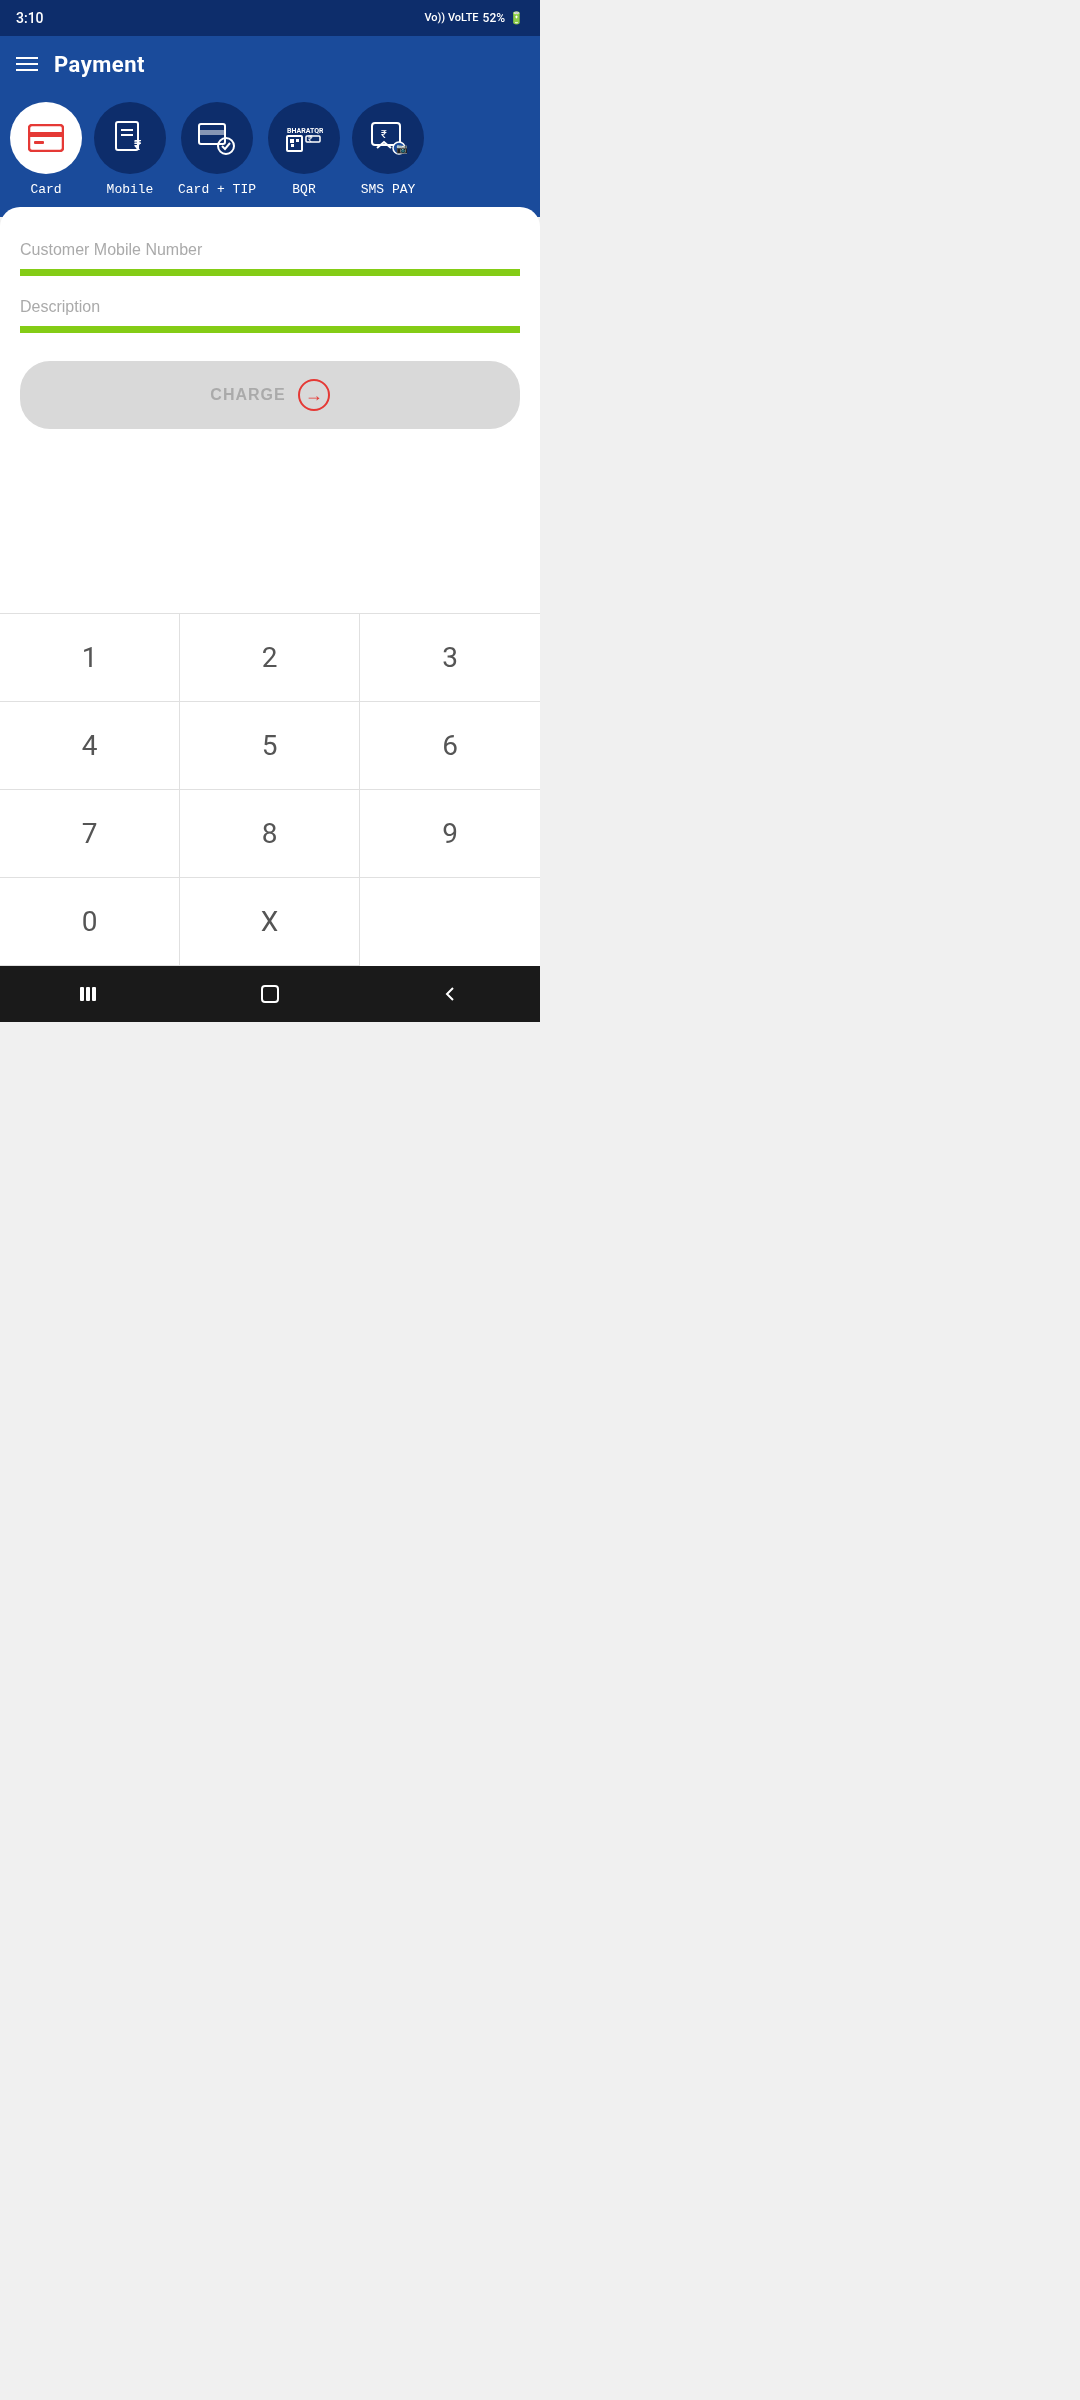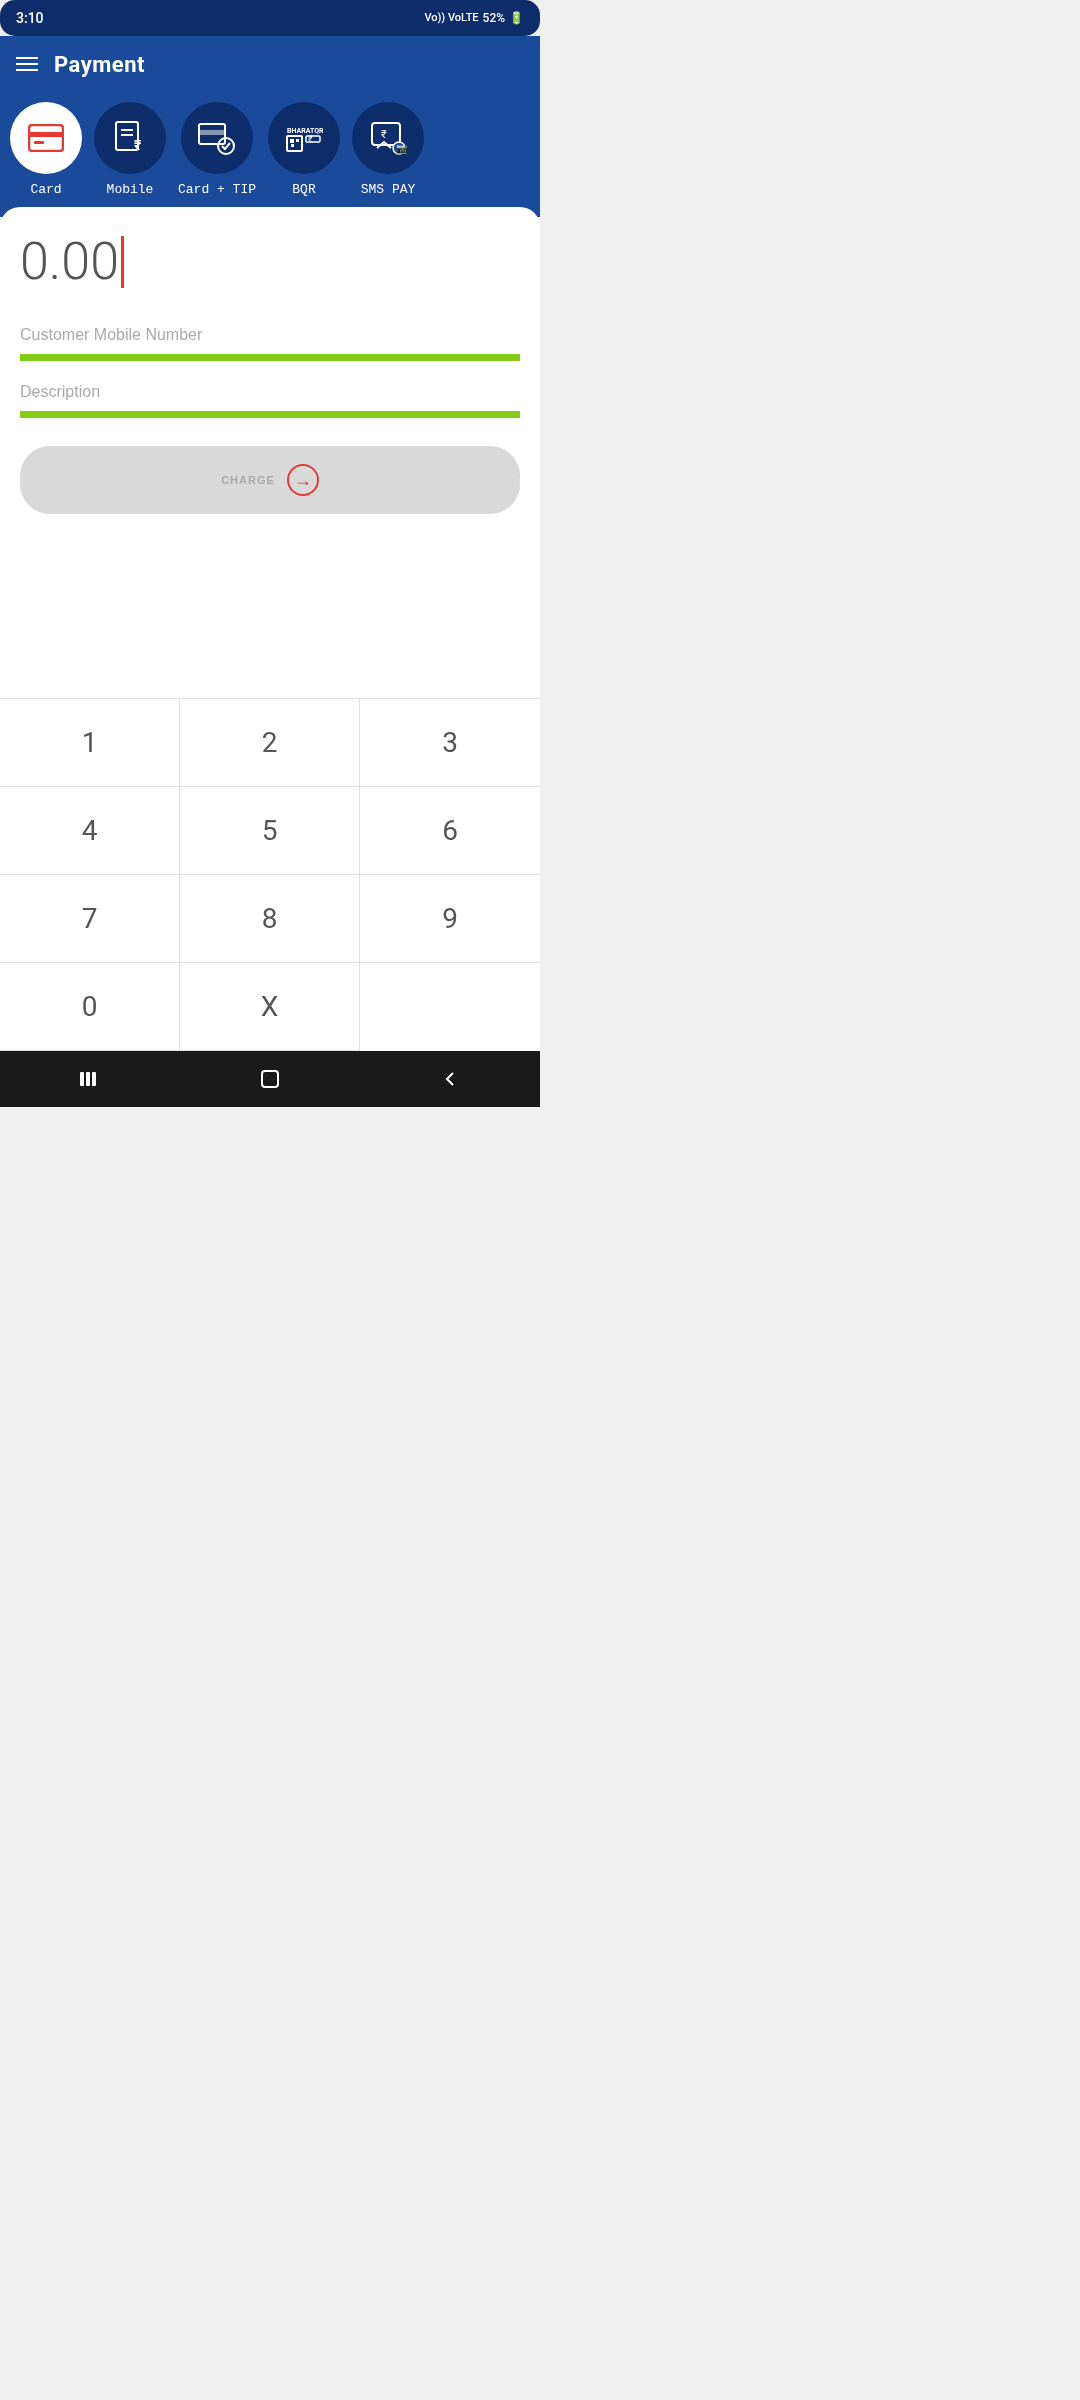--- a/index.html
+++ b/index.html
@@ -17,21 +17,20 @@
     .status-bar {
       background: #0d2d6b;
       color: white;
       display: flex;
       justify-content: space-between;
       align-items: center;
       padding: 8px 16px;
       font-size: 14px;
       font-weight: 500;
       height: 36px;
-      border-radius: 15px;
     }
     .status-right {
       display: flex;
       align-items: flex-start;
       gap: 4px;
       font-size: 12px;
     }
 
     
     .header {
@@ -151,21 +150,21 @@
       padding: 18px;
       display: flex;
       align-items: center;
       justify-content: center;
       gap: 12px;
       cursor: pointer;
       margin-top: 16px;
       margin-bottom: 8px;
     }
     .charge-btn-label {
-      font-size: 11px;
+      font-size: 16px;
       font-weight: 600;
       color: #aaa;
       letter-spacing: 1px;
     }
     .charge-btn-arrow {
       width: 32px;
       height: 32px;
       border-radius: 50%;
       border: 2px solid #e53935;
       display: flex;
@@ -308,24 +307,20 @@
       </svg>
     </div>
     <span class="method-label">SMS PAY</span>
   </div>
 
 </div>
 
 <div class="main-content">
 
   
-  <div class="amount-display">
-    <span>0.00</span>
-    <div class="amount-cursor"></div>
-  </div>
 
   
   <input class="input-field" type="tel" placeholder="Customer Mobile Number" style="">
 
   
   <input class="input-field" type="text" placeholder="Description" style="">
 
   
   <button class="charge-btn">
     <span class="charge-btn-label">CHARGE</span>

